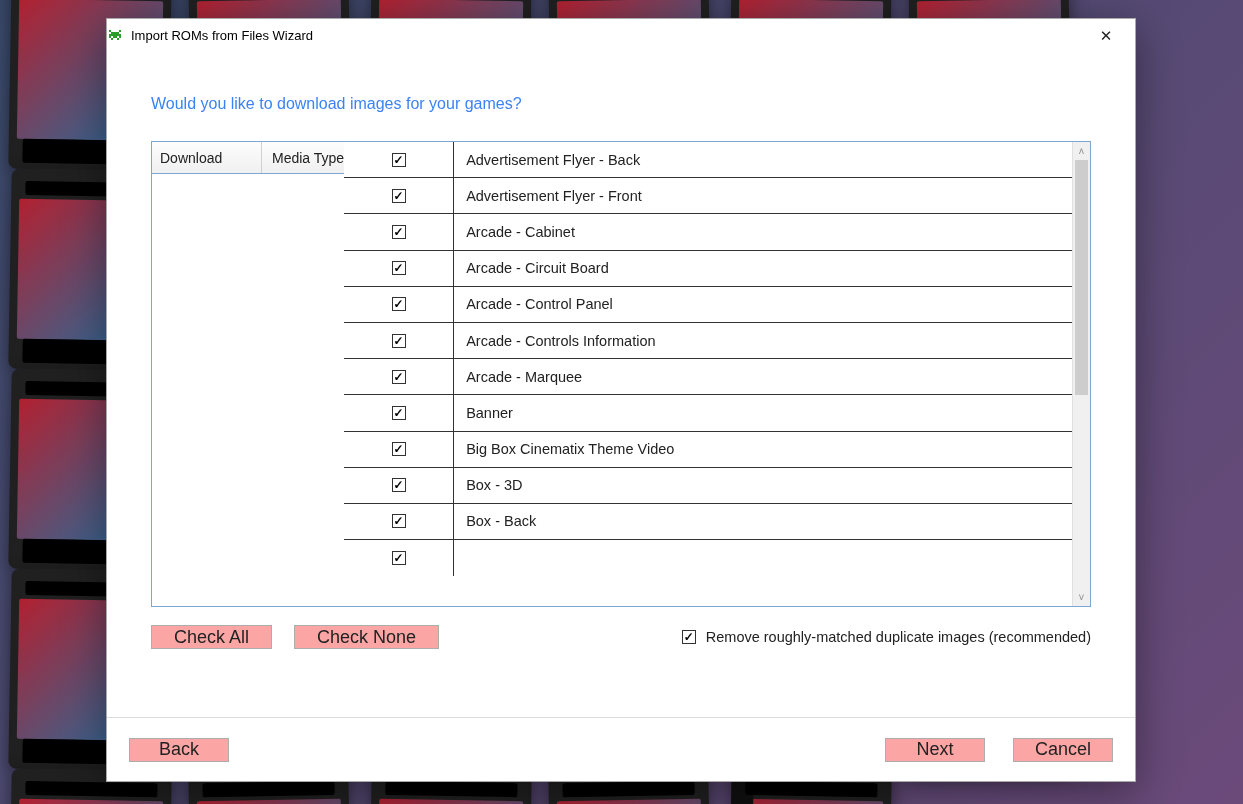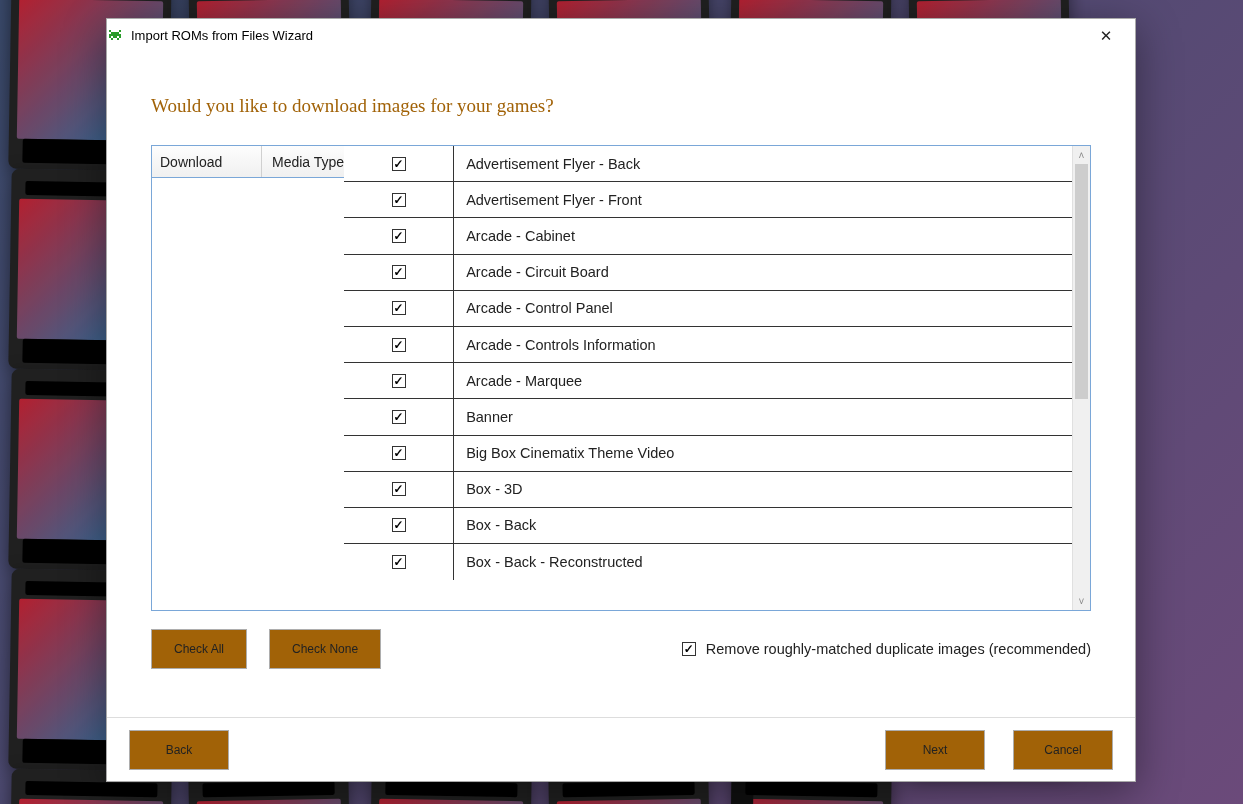--- a/index.html
+++ b/index.html
@@ -22,21 +22,21 @@
     background:#fff; border:1px solid #a9a9a9; box-shadow:0 10px 40px rgba(0,0,0,0.4);
     display:flex; flex-direction:column;
   }
   .titlebar { height:32px; display:flex; align-items:center; padding:0 6px 0 0; }
   .title-icon { width:16px; height:16px; margin-right:8px; display:flex; align-items:center; justify-content:center; }
   .title-text { flex:1; font-size:13px; color:#000; }
   .close-btn { width:46px; height:30px; display:flex; align-items:center; justify-content:center; cursor:default; }
   .close-x { font-size:15px; line-height:1; font-weight:400; }
 
   .content { flex:1; display:flex; flex-direction:column; padding:26px 44px 0 44px; }
-  .heading { color:#a16207; font-size:19px; font-weight:400; margin:18px 0 28px 0;font-family:Liberation Serif, serif; }
+  .heading { color:#3b82f6; font-size:16px; font-weight:400; margin:18px 0 28px 0; }
 
   .table-wrap { border:1px solid #7aa7d8; height:466px; display:flex; flex-direction:row; }
   .thead { display:flex; background:linear-gradient(#fdfdfd,#f0f0f0); border-bottom:1px solid #7aa7d8; height:32px; align-items:center; font-size:14px; }
   .th-dl { width:110px; padding-left:8px; border-right:1px solid #d0d0d0; height:100%; display:flex; align-items:center; }
   .th-mt { flex:1; padding-left:10px; }
 
   .tbody-outer { flex:1; display:flex; overflow:hidden; }
   .tbody { flex:1; overflow:hidden; }
   .row { display:flex; height:36.2px; border-bottom:1px solid #333; align-items:center; }
   .row:last-child { border-bottom:none; }
@@ -45,21 +45,21 @@
 
   .cb { width:14px; height:14px; border:1px solid #333; background:#fff; display:flex; align-items:center; justify-content:center; cursor:default; }
   .cb.checked::after { content:"✓"; font-size:12px; line-height:1; font-weight:700; color:#000; }
 
   .vscroll { width:18px; background:#f0f0f0; border-left:1px solid #e0e0e0; display:flex; flex-direction:column; align-items:center; }
   .vs-arrow { width:100%; height:18px; display:flex; align-items:center; justify-content:center; color:#888; font-size:10px; cursor:default; }
   .vs-track { flex:1; width:100%; position:relative; }
   .vs-thumb { position:absolute; left:2px; right:2px; top:0; height:55%; background:#cdcdcd; border-radius:0; }
 
   .under-table { display:flex; align-items:center; margin-top:18px; }
-  .btn { height:40px; border:1px solid #adadad; background:#a16207; padding:0 22px; font-size:12px; cursor:default; display:flex; align-items:center; }
+  .btn { height:24px; border:1px solid #adadad; background:#fca5a5; padding:0 22px; font-size:18px; cursor:default; display:flex; align-items:center; }
   .btn + .btn { margin-left:22px; }
   .spacer { flex:1; }
   .opt { display:flex; align-items:center; gap:10px; font-size:14.5px; }
 
   .footer { border-top:1px solid #ddd; margin-top:auto; height:64px; display:flex; align-items:center; padding:0 22px; }
   .footer .btn { width:100px; justify-content:center; padding:0; }
   .footer .btn + .btn { margin-left:28px; }
 
   
   .invader { width:16px; height:16px; }
@@ -274,21 +274,20 @@
             <div class="row">
               <div class="cell-dl">
                 <span class="cb checked"></span>
               </div>
               <div class="cell-mt">Box - Back</div>
             </div>
             <div class="row">
               <div class="cell-dl">
                 <span class="cb checked"></span>
               </div>
-              <div class="cell-mt">Box - Back - Reconstructed</div>
             </div>
           </div>
         <div class="vscroll">
           <div class="vs-arrow">˄</div>
           <div class="vs-track">
             <div class="vs-thumb"></div>
           </div>
           <div class="vs-arrow">˅</div>
         </div>
       </div>

